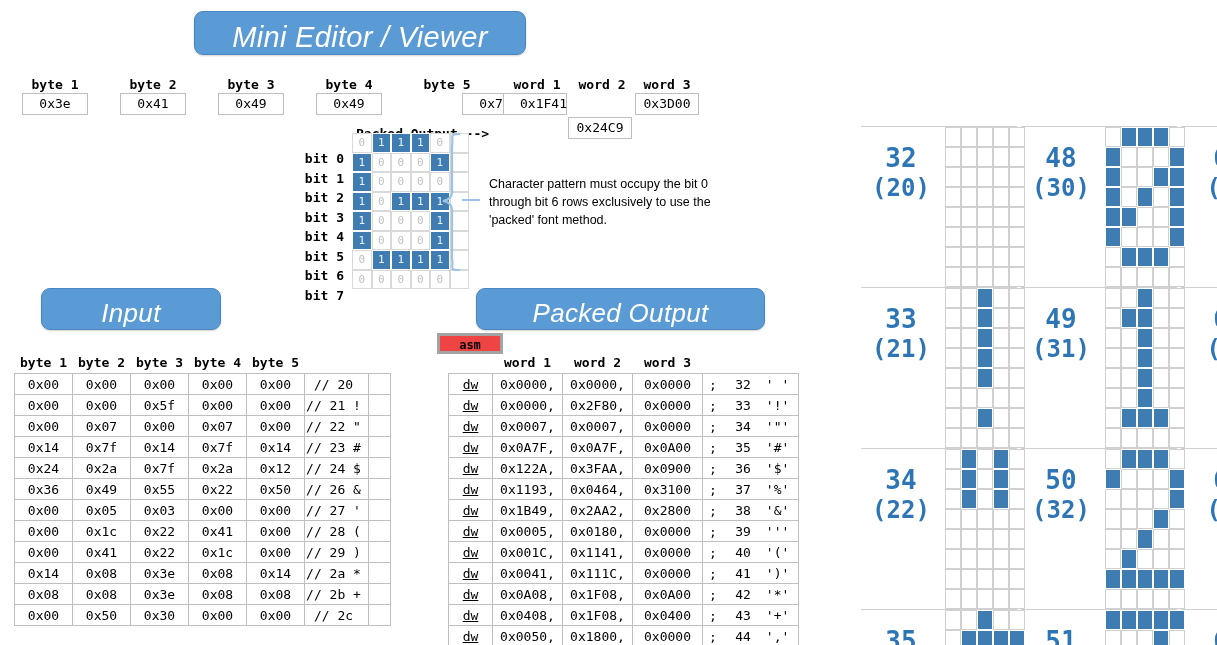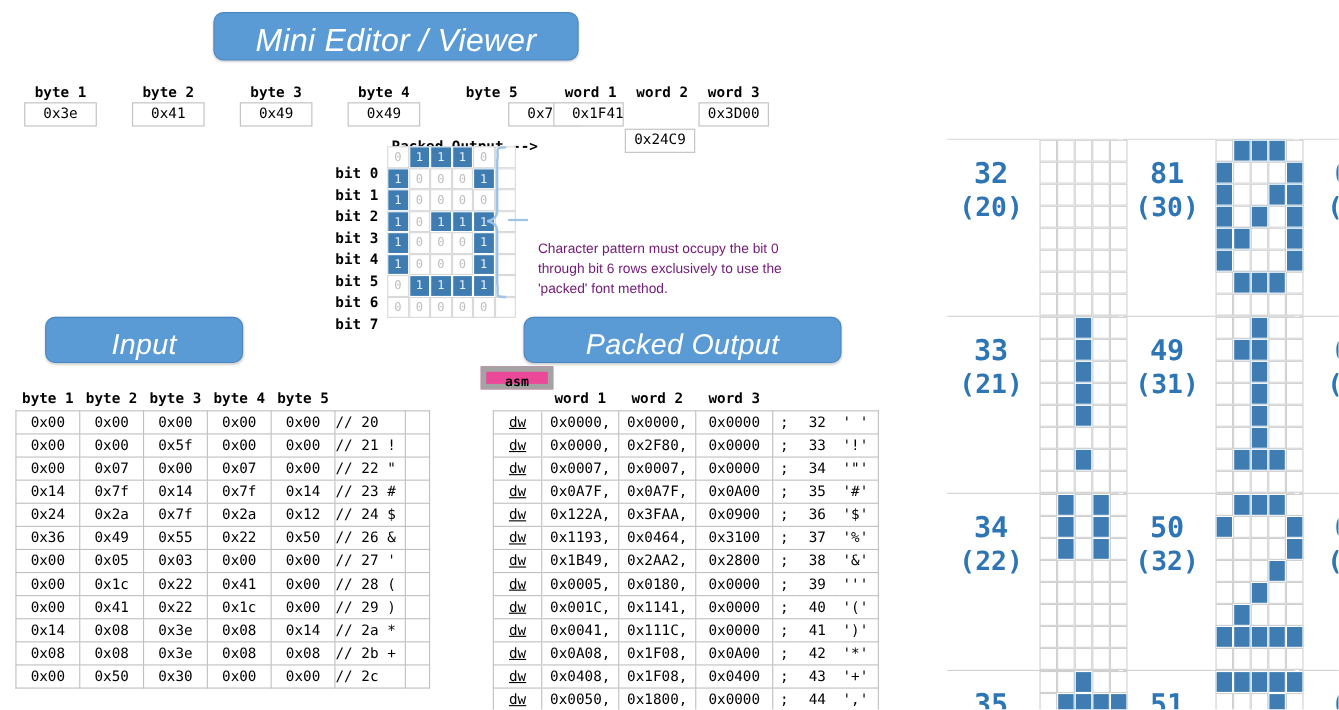--- a/index.html
+++ b/index.html
@@ -44,46 +44,46 @@
     border:1px solid #d9d9d9;background:#fff;
     font-size:11px;line-height:17.5px;text-align:center;color:#bfbfbf;
   }
   .bit-cell.on{background:#3E7CB1;color:#eaf2fa;border-color:#ffffff;}
   .bit-cell.pad{background:#fff;color:transparent;}
 
   #brace{position:absolute;left:440px;top:132px;width:24px;height:140px;}
   #brace-tick{position:absolute;left:462px;top:199px;width:18px;height:2px;background:#9dc3e6;}
   #note{
     position:absolute;left:489px;top:175px;width:240px;
-    font-size:12.5px;line-height:18px;color:#701a75;margin-top:42px;
+    font-size:12.5px;line-height:18px;color:#000000;
   }
 
   
   #asm-tag{
     position:absolute;left:437px;top:333px;width:66px;height:21px;
-    border:5px solid #a3a3a3;background:#ec4899;
+    border:3px solid #a3a3a3;background:#ef4444;
     font-size:12px;font-weight:bold;text-align:center;line-height:19px;
     box-sizing:border-box;
   }
 
   
   #input-table{position:absolute;left:14px;top:355px;}
   #output-table{position:absolute;left:448px;top:355px;}
   table.grid{border-collapse:collapse;}
   table.grid th{
     font-size:13px;font-weight:bold;padding:0 0 3px 0;border:none;
     text-align:center;
   }
   table.grid td{
     border:1px solid #bfbfbf;height:21px;font-size:13px;
     text-align:center;padding:0 6px;color:#000;white-space:pre;
     background:#fff;box-sizing:border-box;
   }
   #input-table td{width:58px;}
-  #input-table td.cmt{width:64px;text-align:left;padding-left:0;}
+  #input-table td.cmt{width:64px;text-align:center;padding-left:0;}
   #input-table td.tail{width:22px;}
   #output-table td.dw{width:44px;text-align:center;padding-right:6px;border-right:none;text-decoration:underline;}
   #output-table td.w{width:70px;}
   #output-table td.semi{width:14px;border-left:none;border-right:none;}
   #output-table td.code{width:34px;text-align:right;border-left:none;border-right:none;}
   #output-table td.chr{width:42px;border-left:none;}
 
   
   #charpanel{position:absolute;left:861px;top:126px;width:356px;height:519px;overflow:hidden;}
   .charcol{position:absolute;top:0;width:156px;height:519px;}
@@ -638,21 +638,21 @@
           <div class="gcell on"></div>
           <div class="gcell on"></div>
           <div class="gcell on"></div>
           <div class="gcell on"></div>
         </div>
       </div>
     </div>
     <div class="charcol" style="left: 160px;">
       <div class="charrow">
         <div class="codes mono">
-          <div class="dec">81</div>
+          <div class="dec">48</div>
           <div class="hex">(30)</div>
         </div>
         <div class="glyph">
           <div class="gcell"></div>
           <div class="gcell on"></div>
           <div class="gcell on"></div>
           <div class="gcell on"></div>
           <div class="gcell"></div>
           <div class="gcell on"></div>
           <div class="gcell"></div>

